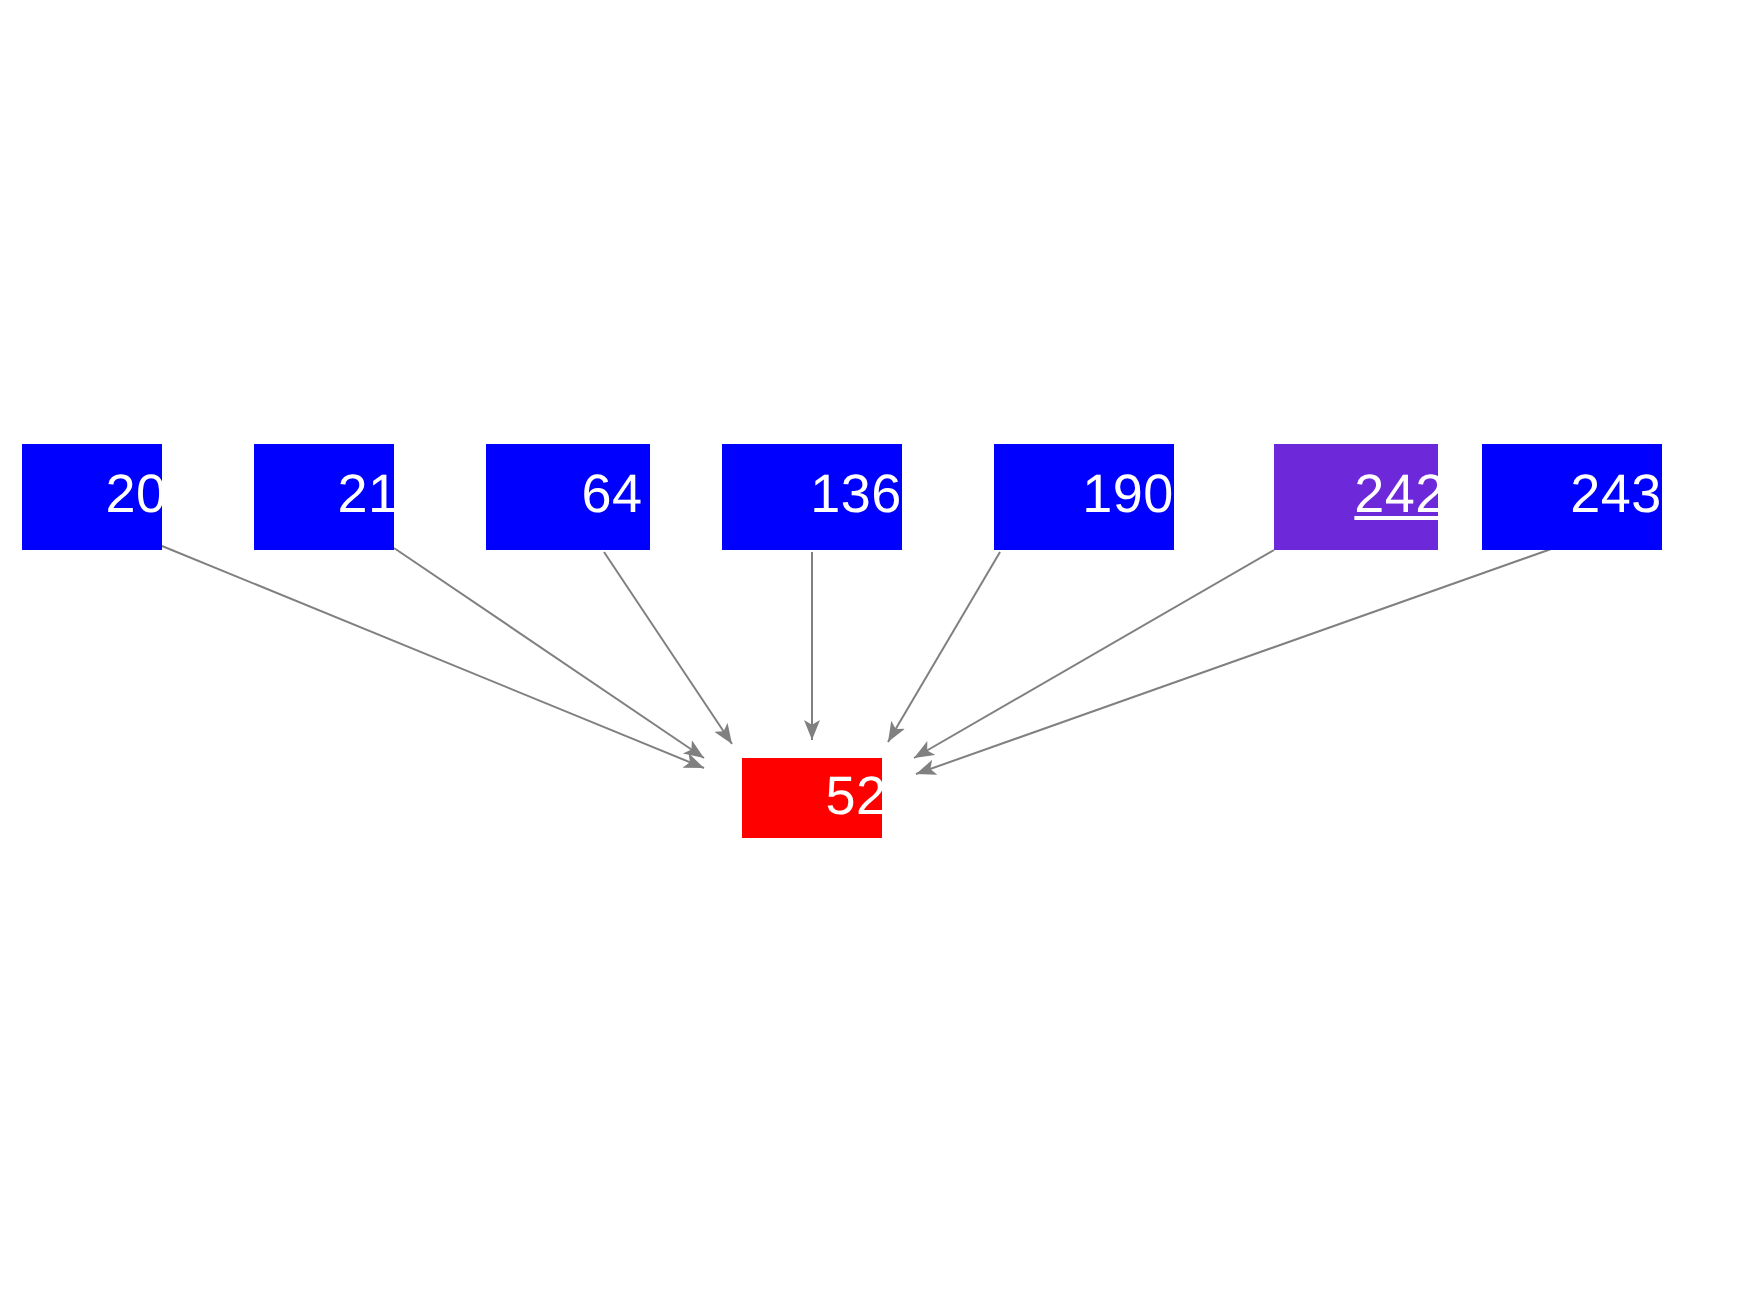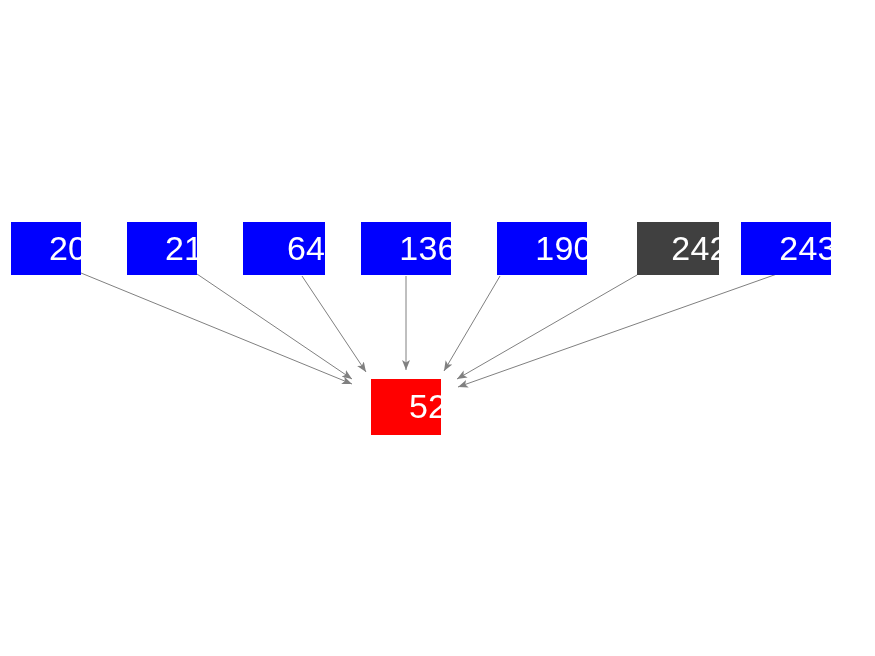--- a/index.html
+++ b/index.html
@@ -28,21 +28,21 @@
     height: 656px;
   }
   .node {
     position: absolute;
     box-sizing: border-box;
     display: flex;
     align-items: center;
     justify-content: center;
     color: #ffffff;
     font-family: "Liberation Sans", sans-serif;
-    font-size: 34px;
+    font-size: 27px;
     line-height: 1;
     letter-spacing: 0.2px;
     user-select: none;
     padding-left: 44px;
   }
   .node-label {
     display: block;
     transform: translateY(-1px);
   }
   .node-source {
@@ -82,24 +82,24 @@
   </div>
   <div class="node node-source" style="left: 243px; top: 222px; width: 82px; height: 53px; background: rgb(0, 0, 255);">
     <span class="node-label">64</span>
   </div>
   <div class="node node-source" style="left: 361px; top: 222px; width: 90px; height: 53px; background: rgb(0, 0, 255);">
     <span class="node-label">136</span>
   </div>
   <div class="node node-source" style="left: 497px; top: 222px; width: 90px; height: 53px; background: rgb(0, 0, 255);">
     <span class="node-label">190</span>
   </div>
-  <div class="node node-source" style="left: 637px; top: 222px; width: 82px; height: 53px; background: #404040;">
+  <div class="node node-source" style="left: 637px; top: 222px; width: 82px; height: 53px; background: #6d28d9; text-decoration: underline;">
     <span class="node-label">242</span>
   </div>
   <div class="node node-source" style="left: 741px; top: 222px; width: 90px; height: 53px; background: rgb(0, 0, 255);">
     <span class="node-label">243</span>
   </div>
 
-  <div class="node node-target" style="left: 371px; top: 379px; width: 70px; height: 56px; background: rgb(255, 0, 0);">
+  <div class="node node-target" style="left: 371px; top: 379px; width: 70px; height: 40px; background: rgb(255, 0, 0);">
     <span class="node-label">52</span>
   </div>
 
 </div>
 
 </body></html>

